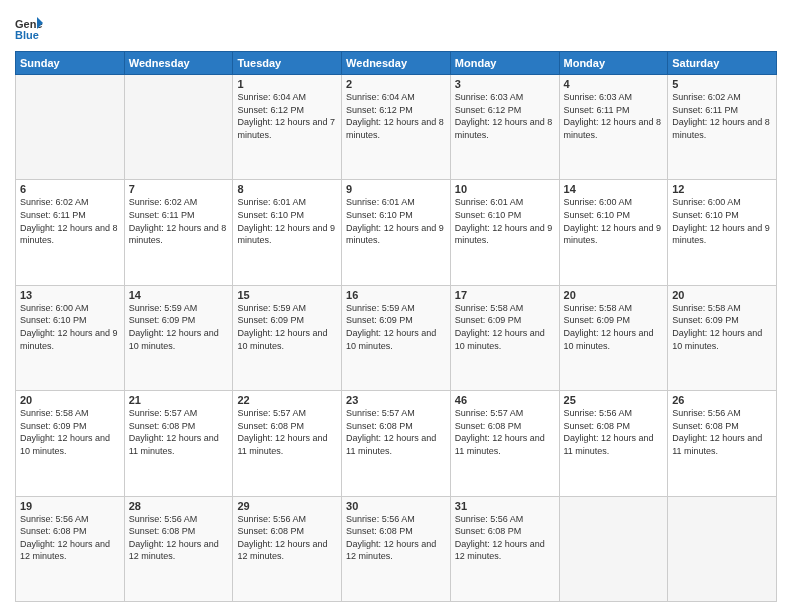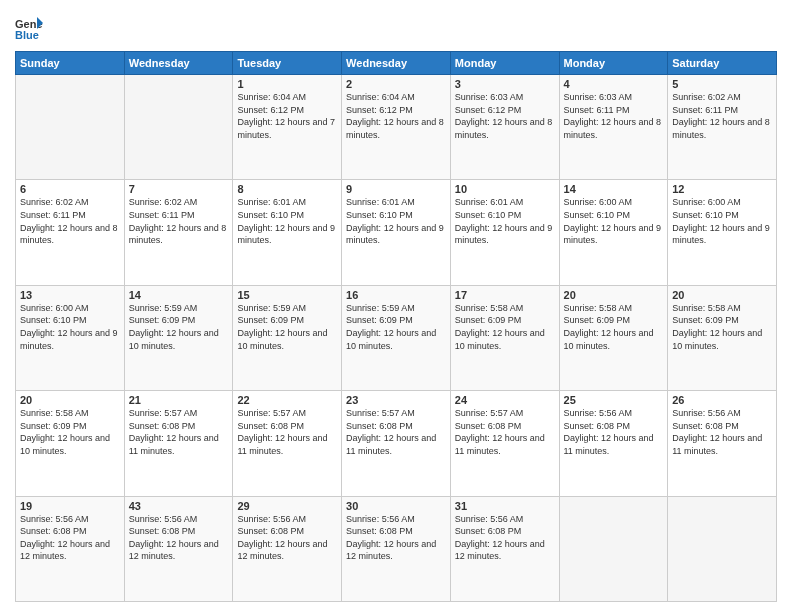--- a/index.html
+++ b/index.html
@@ -263,21 +263,21 @@
 Sunset: 6:08 PM
 Daylight: 12 hours and 11 minutes.</div>
           </td>
           <td>
             <span class="day-number">23</span>
             <div class="day-info" style="white-space: pre-line;">Sunrise: 5:57 AM
 Sunset: 6:08 PM
 Daylight: 12 hours and 11 minutes.</div>
           </td>
           <td>
-            <span class="day-number">24</span>
+            <span class="day-number">46</span>
             <div class="day-info" style="white-space: pre-line;">Sunrise: 5:57 AM
 Sunset: 6:08 PM
 Daylight: 12 hours and 11 minutes.</div>
           </td>
           <td>
             <span class="day-number">25</span>
             <div class="day-info" style="white-space: pre-line;">Sunrise: 5:56 AM
 Sunset: 6:08 PM
 Daylight: 12 hours and 11 minutes.</div>
           </td>
@@ -289,21 +289,21 @@
           </td>
         </tr>
         <tr>
           <td>
             <span class="day-number">19</span>
             <div class="day-info" style="white-space: pre-line;">Sunrise: 5:56 AM
 Sunset: 6:08 PM
 Daylight: 12 hours and 12 minutes.</div>
           </td>
           <td>
-            <span class="day-number">43</span>
+            <span class="day-number">28</span>
             <div class="day-info" style="white-space: pre-line;">Sunrise: 5:56 AM
 Sunset: 6:08 PM
 Daylight: 12 hours and 12 minutes.</div>
           </td>
           <td>
             <span class="day-number">29</span>
             <div class="day-info" style="white-space: pre-line;">Sunrise: 5:56 AM
 Sunset: 6:08 PM
 Daylight: 12 hours and 12 minutes.</div>
           </td>

